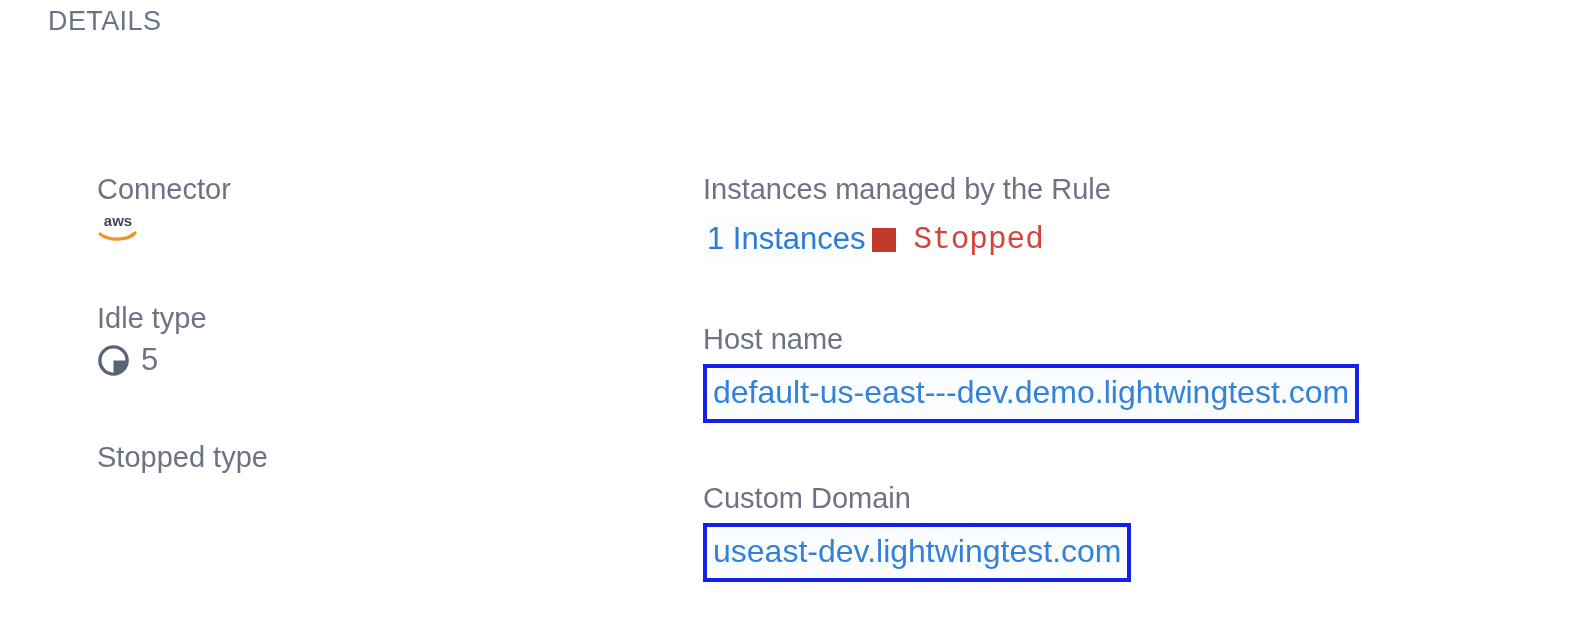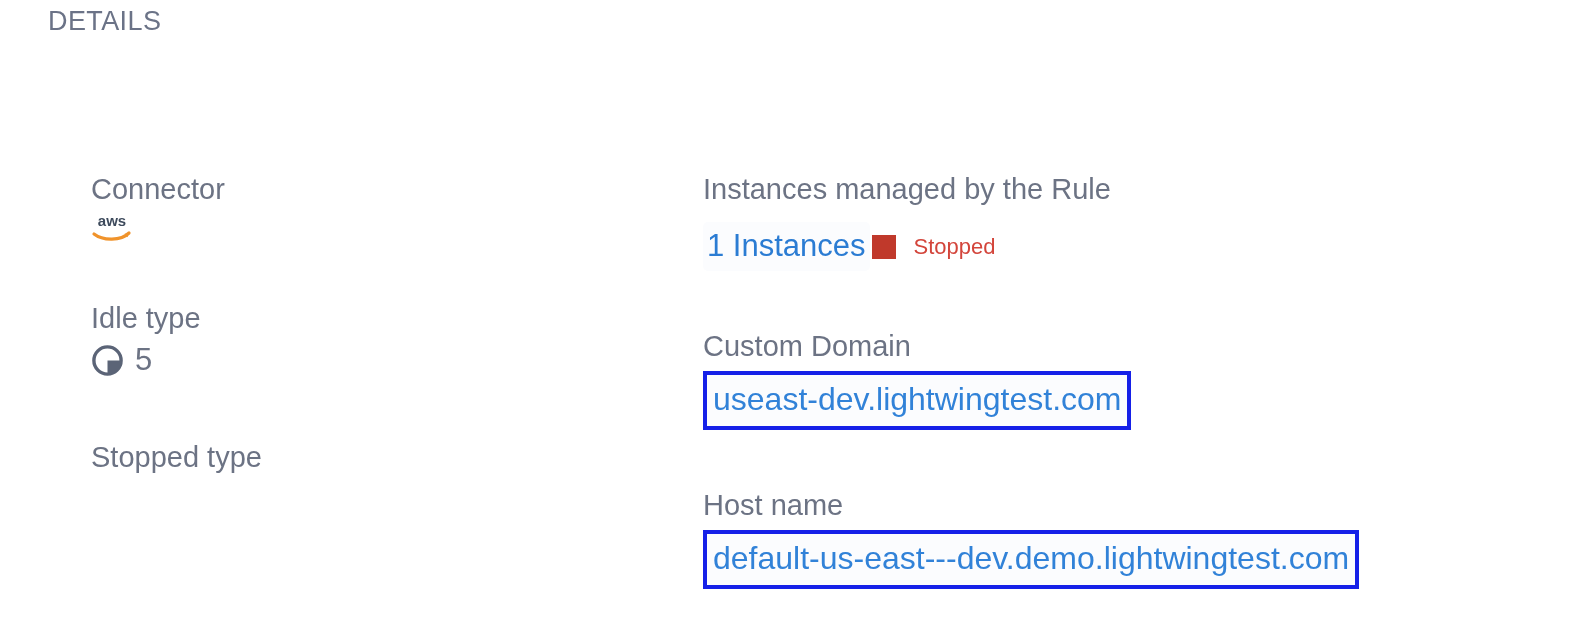--- a/index.html
+++ b/index.html
@@ -34,21 +34,21 @@
   .details-grid {
     position: absolute;
     left: 0;
     top: 170px;
     width: 1596px;
   }
   .detail-col {
     position: absolute;
     top: 0;
   }
-  .detail-col.left  { left: 91px; width: 580px; }
+  .detail-col.left  { left: 97px; width: 580px; }
   .detail-col.right { left: 703px; width: 880px; }
 
   .field {
     position: relative;
     margin-bottom: 56px;
   }
   .field:last-child { margin-bottom: 0; }
 
   .field-label {
     font-size: 29px;
@@ -108,21 +108,21 @@
     display: block;
   }
   .compute-icon i.sq-a { left: 0px;  top: 2px;  width: 17px; height: 15px; }
   .compute-icon i.sq-b { left: 0px;  top: 21px; width: 17px; height: 15px; }
   .compute-icon i.sq-c { left: 22px; top: 12px; width: 14px; height: 13px; }
 
   
   .instances-row {
     display: flex;
     align-items: center;
-    margin-top: 14px;
+    margin-top: 7px;
   }
   .instances-link {
     font-size: 31px;
     line-height: 44px;
     color: #2b7cd3;
     background: #fbfcfe;
     border-radius: 5px;
     padding: 2px 4px 3px 4px;
     white-space: nowrap;
     cursor: pointer;
@@ -130,25 +130,26 @@
   }
   .status-swatch {
     width: 24px;
     height: 24px;
     background: #c0392b;
     display: inline-block;
     flex: 0 0 auto;
     margin-left: 2px;
   }
   .status-text {
-    font-size: 22px;
+    font-size: 31px;
     line-height: 44px;
     color: #d3453b;
     margin-left: 18px;
     white-space: nowrap;
+    font-family: Liberation Mono, monospace;
   }
 
   
   .annot-box {
     display: inline-block;
     border: 4px solid #1520e8;
     background: #fbfcfe;
     padding: 2px 6px 5px 6px;
     margin-top: 6px;
     box-sizing: border-box;
@@ -210,28 +211,28 @@
     <div class="field">
       <div class="field-label">Instances managed by the Rule</div>
       <div class="instances-row">
         <a class="instances-link">1 Instances</a>
         <span class="status-swatch"></span>
         <span class="status-text">Stopped</span>
       </div>
     </div>
 
     <div class="field">
+      <div class="field-label">Host name</div>
+      <div class="annot-box">
+        <a class="annot-link">default-us-east---dev.demo.lightwingtest.com</a>
+      </div>
+    </div>
+
+    <div class="field">
       <div class="field-label">Custom Domain</div>
       <div class="annot-box">
         <a class="annot-link">useast-dev.lightwingtest.com</a>
       </div>
     </div>
 
-    <div class="field">
-      <div class="field-label">Host name</div>
-      <div class="annot-box">
-        <a class="annot-link">default-us-east---dev.demo.lightwingtest.com</a>
-      </div>
-    </div>
-
   </div>
 
 </div>
 
 </body></html>

